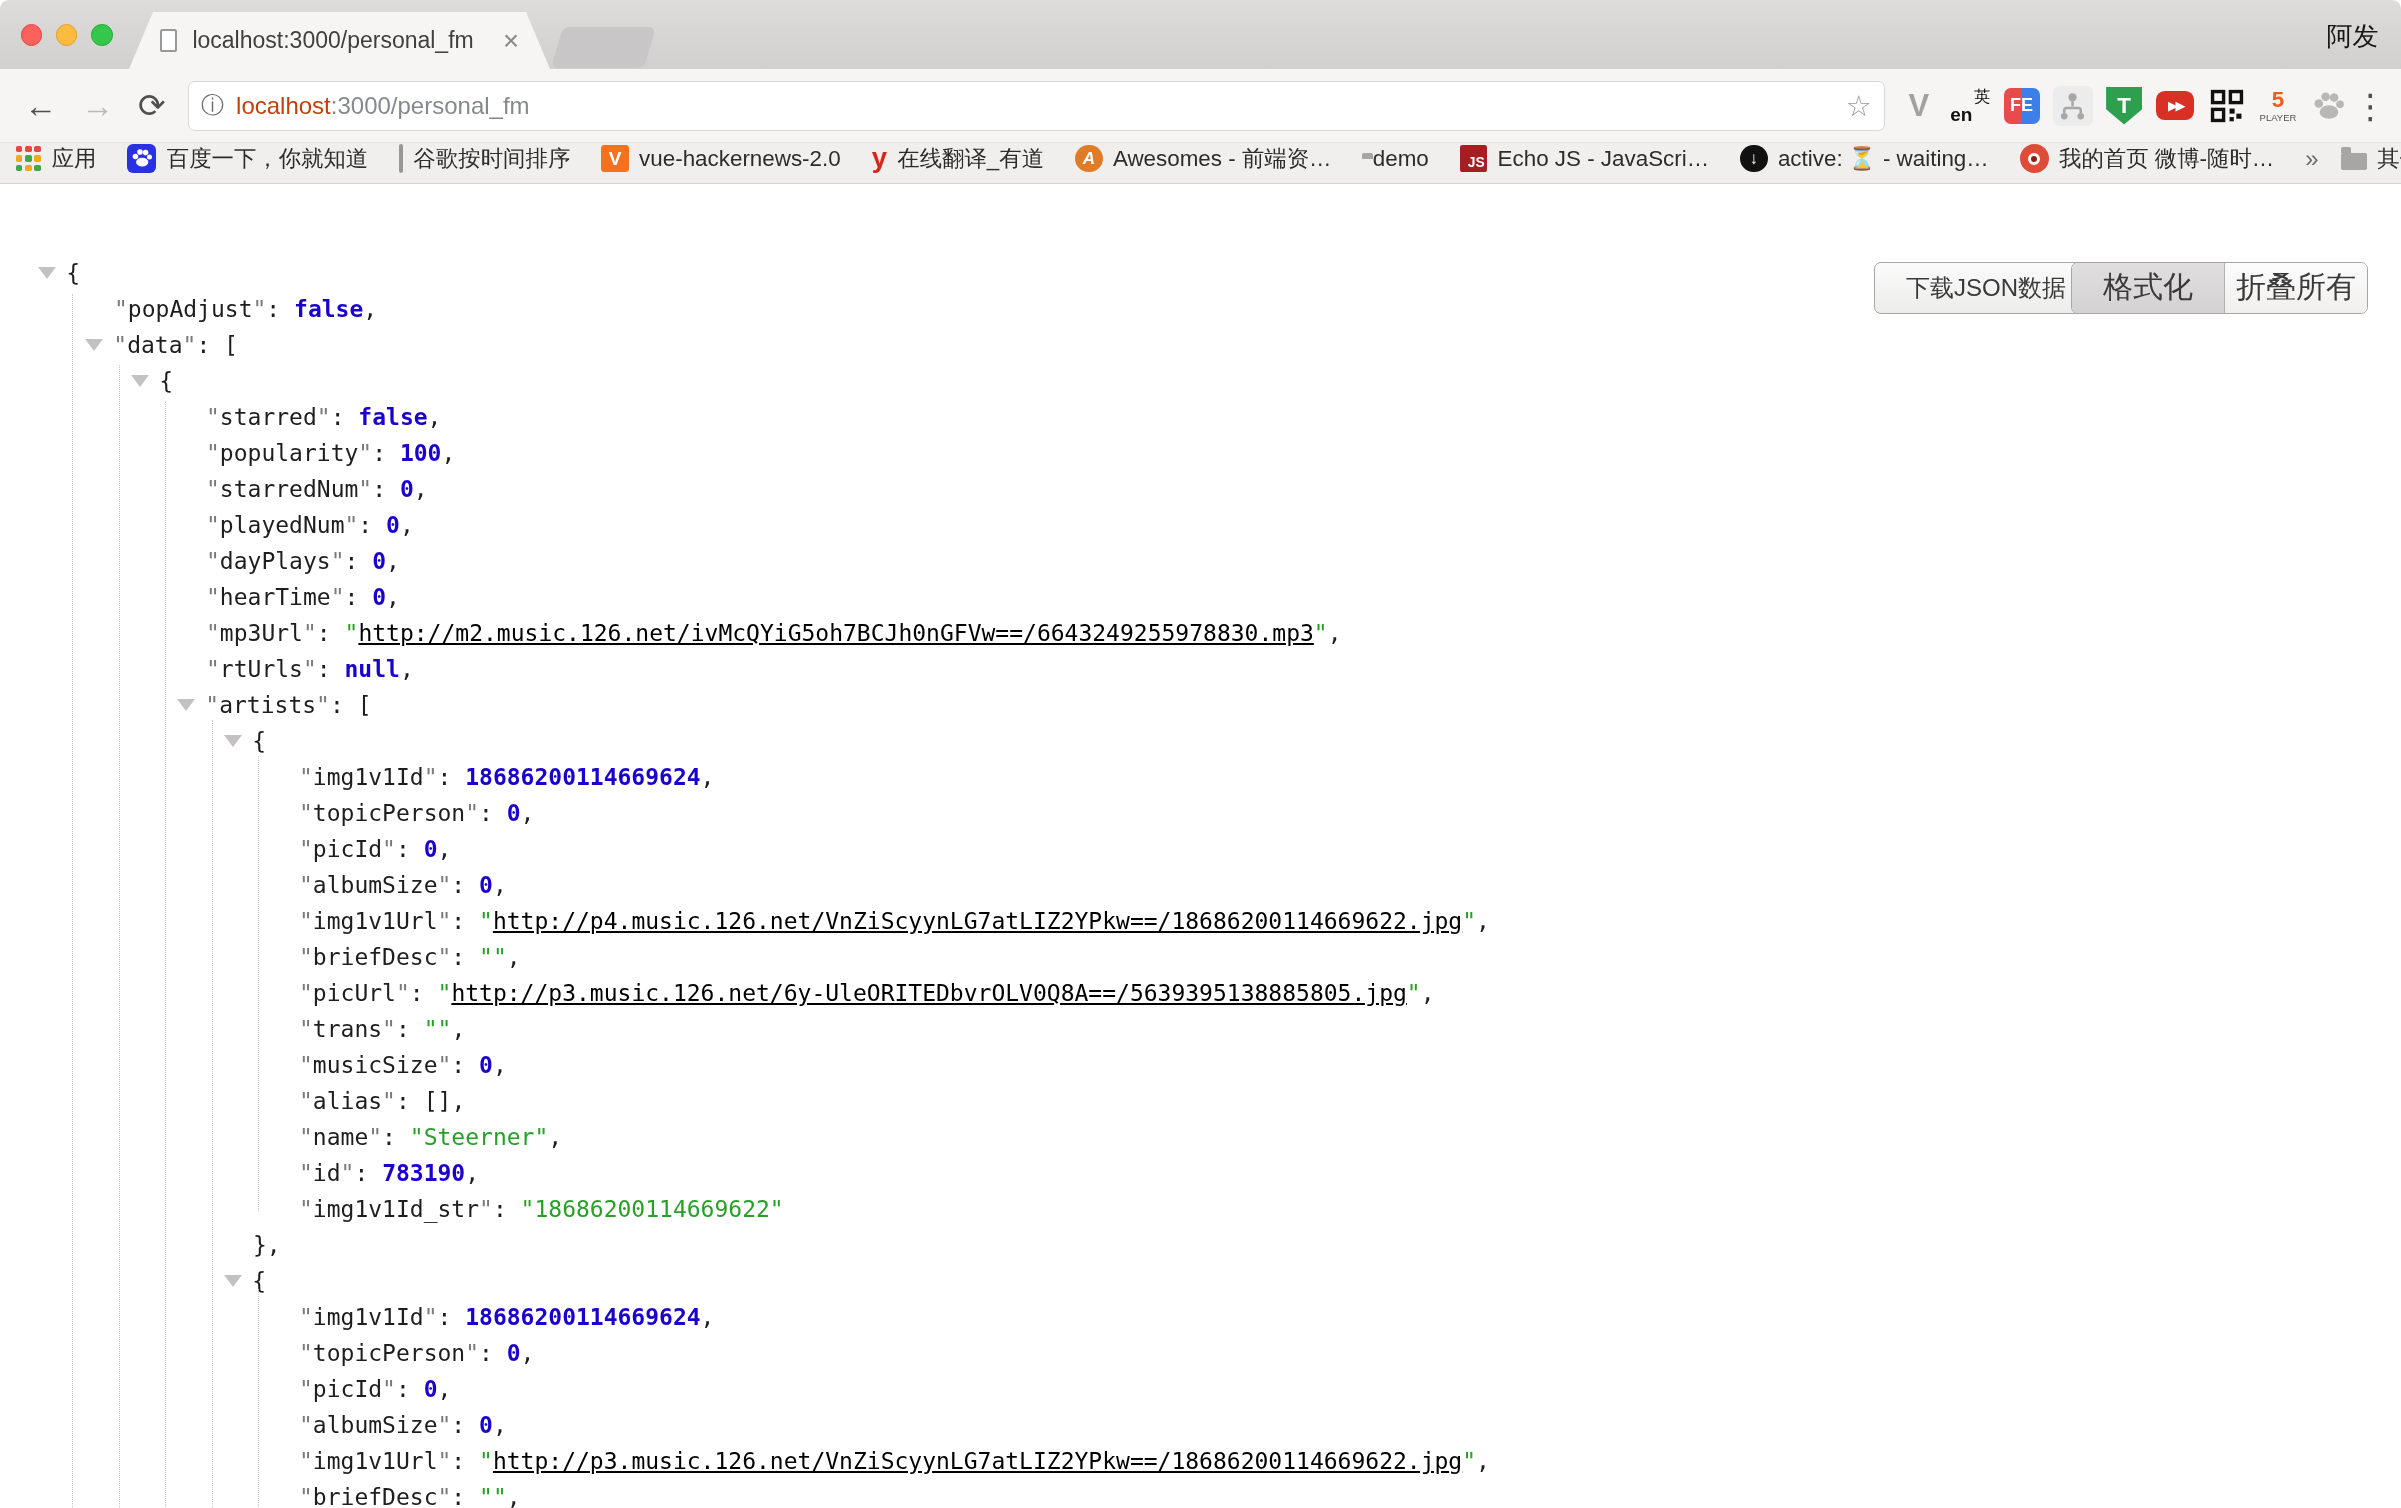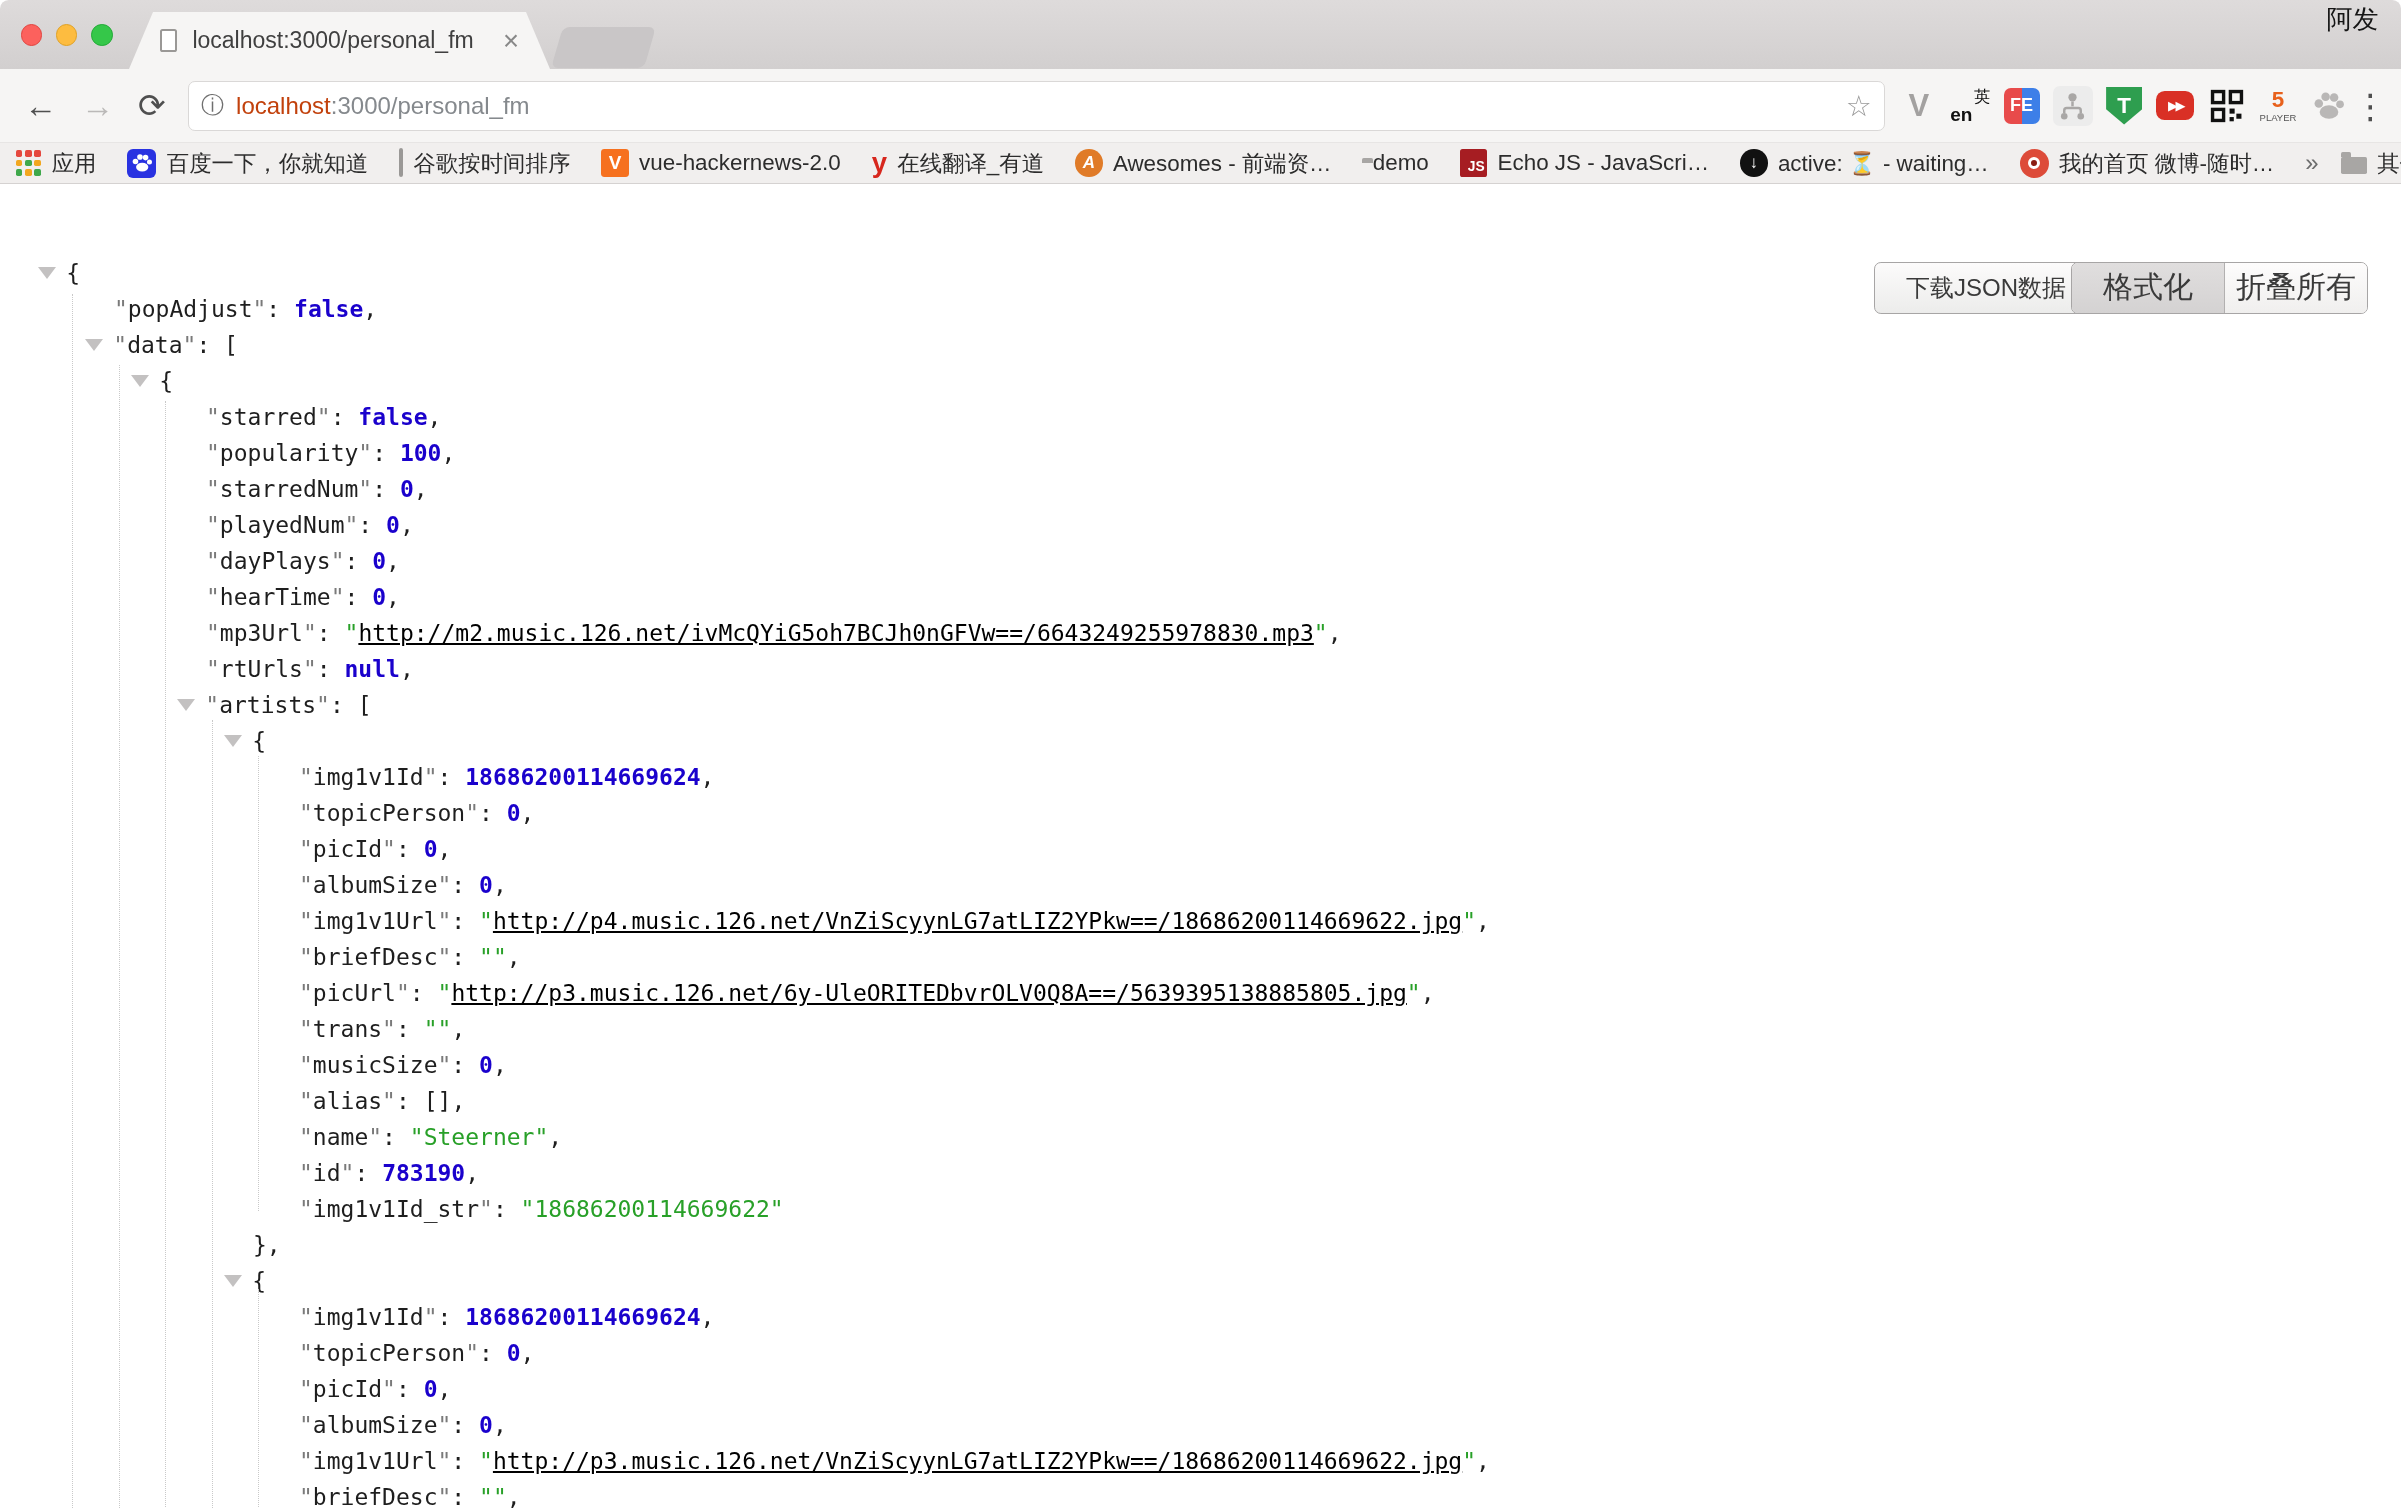--- a/index.html
+++ b/index.html
@@ -15,21 +15,21 @@
   .tl.red    { background:#fc615d; border:0.9px solid #e1433e; }
   .tl.yellow { background:#fdbc40; border:0.9px solid #e0a123; }
   .tl.green  { background:#35c749; border:0.9px solid #1eaa33; }
   .tab { position:absolute; left:129px; top:12px; width:421px; height:57px;
     background:#f6f5f4; clip-path:polygon(0 100%, 24px 0, calc(100% - 24px) 0, 100% 100%);
     display:flex; align-items:center; justify-content:center; gap:15.5px; }
   .tab-title { font-size:23px; color:#3f3f3f; }
   .tab-close { font-size:27.5px; color:#888; margin-left:13.8px; line-height:1; }
   .newtab { position:absolute; left:557px; top:27px; width:93px; height:41px;
     background:#c9c6c7; border-radius:6.9px; transform:skewX(-16deg); }
-  .profile { position:absolute; right:22.4px; top:2px; font-size:26px; color:#161616; }
+  .profile { position:absolute; right:22.4px; top:19px; font-size:26px; color:#161616; }
 
   
   .toolbar { height:74px; background:#f6f5f4; display:flex; align-items:center;
     border-bottom:1.7px solid #e7e5e4; position:relative; }
   .navbtn { font-size:33px; color:#4f4f4f; margin-left:24px; line-height:1; }
   .navbtn.disabled { color:#bbb9b8; }
   .urlbox { margin-left:22.4px; width:1739px; height:50px; background:#fff;
     border:1.7px solid #dad8d7; border-radius:6.9px; display:flex; align-items:center;
     font-size:24px; padding:0 12px; }
   .info-ic { color:#6f6f6f; font-size:23px; margin-right:12px; }
@@ -52,21 +52,21 @@
     display:flex; align-items:center; justify-content:center;
     clip-path:polygon(0 0,100% 0,100% 60%,50% 100%,0 60%); }
   .ffbox { width:38px; height:29px; background:#d93025; border-radius:8.6px; color:#fff;
     font-size:13px; letter-spacing:-2.6px; display:flex; align-items:center; justify-content:center; }
   .h5 { display:flex; flex-direction:column; align-items:center; line-height:1; }
   .h5 b { color:#e8611c; font-size:22.4px; }
   .h5 i { font-style:normal; font-size:9.5px; color:#555; margin-top:1.7px; }
 
   
   .bookmarks { height:41px; background:#f1efee; border-bottom:1.7px solid #d5d2d1;
-    display:flex; align-items:center; padding:0 15.5px; gap:31px; font-size:22.4px; color:#2c2c2c; }
+    display:flex; align-items:flex-start; padding:0 15.5px; gap:31px; font-size:22.4px; color:#2c2c2c; }
   .bm { display:flex; align-items:center; gap:10.3px; white-space:nowrap; }
   .bm-right { margin-left:auto; display:flex; align-items:center; gap:22.4px; }
   .chev { color:#6d6d6d; font-size:24px; }
 
   .apps { display:grid; grid-template-columns:repeat(3,6.9px); gap:2.6px; }
   .apps i { width:6.9px; height:6.9px; border-radius:1.7px; display:block; }
   .apps i:nth-child(1),.apps i:nth-child(2),.apps i:nth-child(3){ background:#e5483e; }
   .apps i:nth-child(4),.apps i:nth-child(6){ background:#f2a71f; }
   .apps i:nth-child(5){ background:#3fa84b; }
   .apps i:nth-child(7),.apps i:nth-child(9){ background:#3fa84b; }

